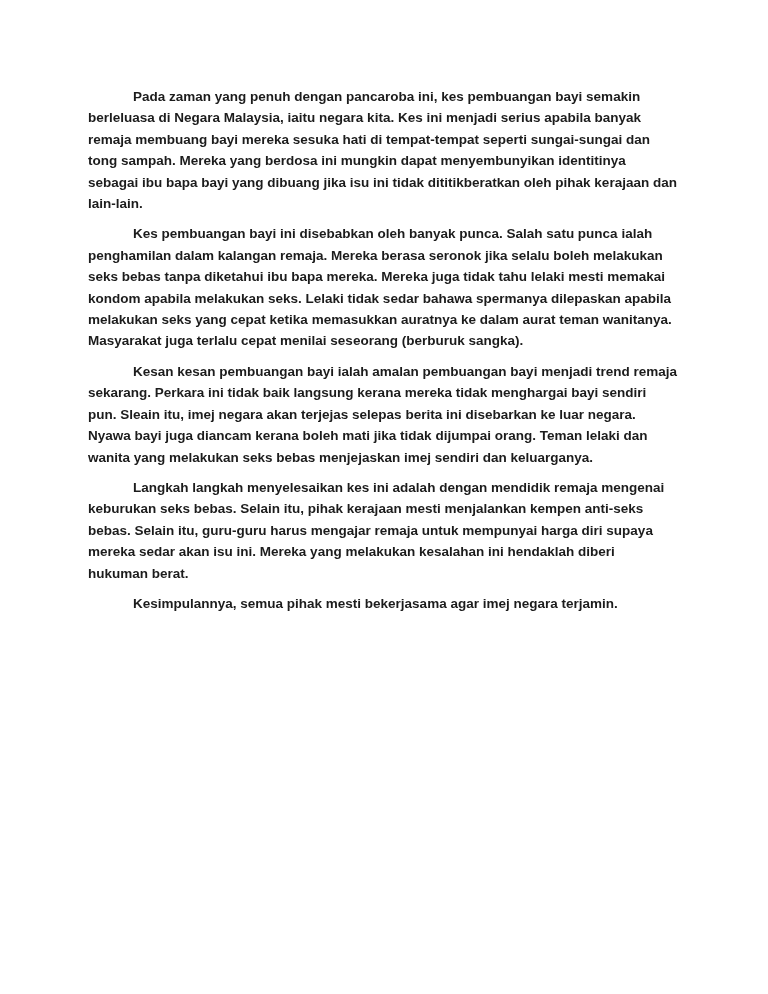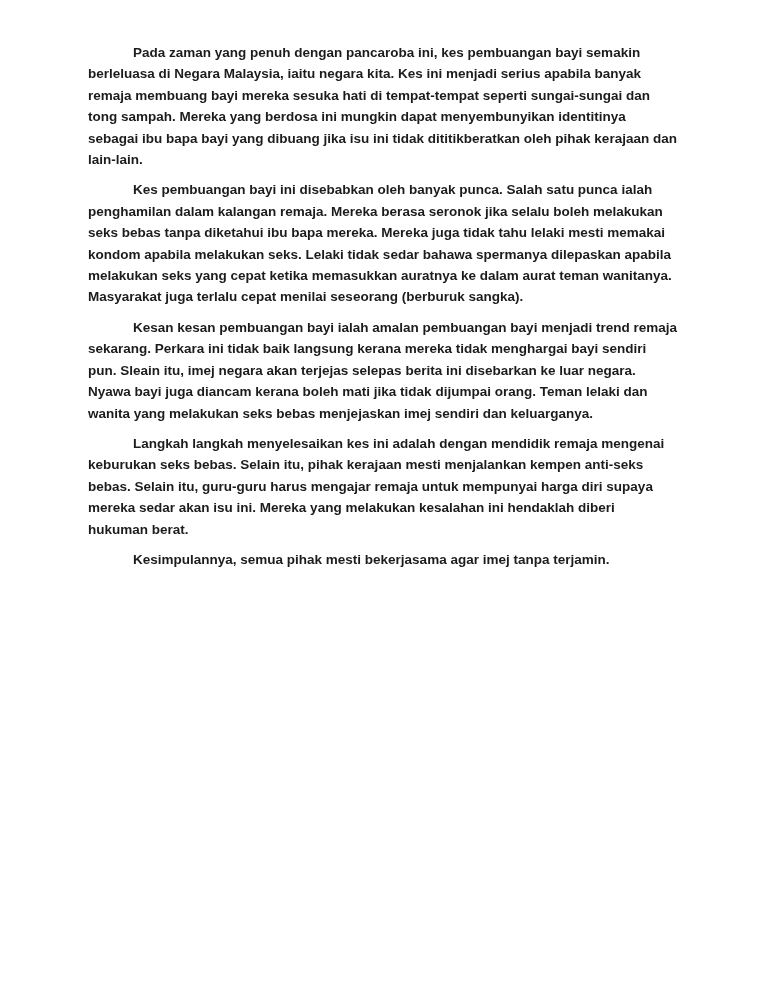--- a/index.html
+++ b/index.html
@@ -10,21 +10,21 @@
     width: 768px;
     height: 994px;
     background: #ffffff;
     overflow: hidden;
   }
   .page {
     box-sizing: border-box;
     width: 768px;
     height: 994px;
     background: #ffffff;
-    padding: 42px 90px 0 88px;
+    padding: 86px 90px 0 88px;
   }
   .doc-body p {
     margin: 0 0 9px 0;
     text-indent: 45px;
     font-family: "Liberation Sans", "DejaVu Sans", sans-serif;
     font-size: 13.5px;
     line-height: 21.4px;
     font-weight: 600;
     letter-spacing: 0px;
     color: #1c1c1c;
@@ -33,15 +33,15 @@
 </style>
 </head>
 <body>
 
 <div class="page">
   <div class="doc-body">
     <p>Pada zaman yang penuh dengan pancaroba ini, kes pembuangan bayi semakin berleluasa di Negara Malaysia, iaitu negara kita. Kes ini menjadi serius apabila banyak remaja membuang bayi mereka sesuka hati di tempat-tempat seperti sungai-sungai  dan tong sampah. Mereka yang berdosa ini mungkin dapat menyembunyikan identitinya sebagai ibu bapa bayi yang dibuang jika isu ini tidak dititikberatkan oleh pihak kerajaan dan lain-lain.</p>
     <p>Kes pembuangan bayi ini disebabkan oleh banyak punca. Salah satu punca ialah penghamilan dalam kalangan remaja. Mereka berasa seronok jika selalu boleh melakukan seks bebas tanpa diketahui ibu bapa mereka. Mereka juga tidak tahu lelaki mesti memakai kondom apabila melakukan seks. Lelaki tidak sedar bahawa spermanya dilepaskan apabila melakukan seks yang cepat ketika memasukkan auratnya ke dalam aurat teman wanitanya. Masyarakat juga terlalu cepat menilai seseorang (berburuk sangka).</p>
     <p>Kesan kesan pembuangan bayi ialah amalan pembuangan bayi menjadi trend remaja sekarang. Perkara ini tidak baik langsung kerana mereka tidak menghargai bayi sendiri pun. Sleain itu, imej negara akan terjejas selepas berita ini disebarkan ke luar negara. Nyawa bayi juga diancam kerana boleh mati jika tidak dijumpai orang. Teman lelaki dan wanita yang melakukan seks bebas menjejaskan imej sendiri dan keluarganya.</p>
     <p>Langkah langkah menyelesaikan kes ini adalah dengan mendidik remaja mengenai keburukan seks bebas. Selain itu, pihak kerajaan mesti menjalankan kempen anti-seks bebas. Selain itu, guru-guru harus mengajar remaja untuk mempunyai harga diri supaya mereka sedar akan isu ini. Mereka yang melakukan kesalahan ini hendaklah diberi hukuman berat.</p>
-    <p>Kesimpulannya, semua pihak mesti bekerjasama agar imej tanpa terjamin.</p>
+    <p>Kesimpulannya, semua pihak mesti bekerjasama agar imej negara terjamin.</p>
   </div>
 </div>
 
 </body></html>

